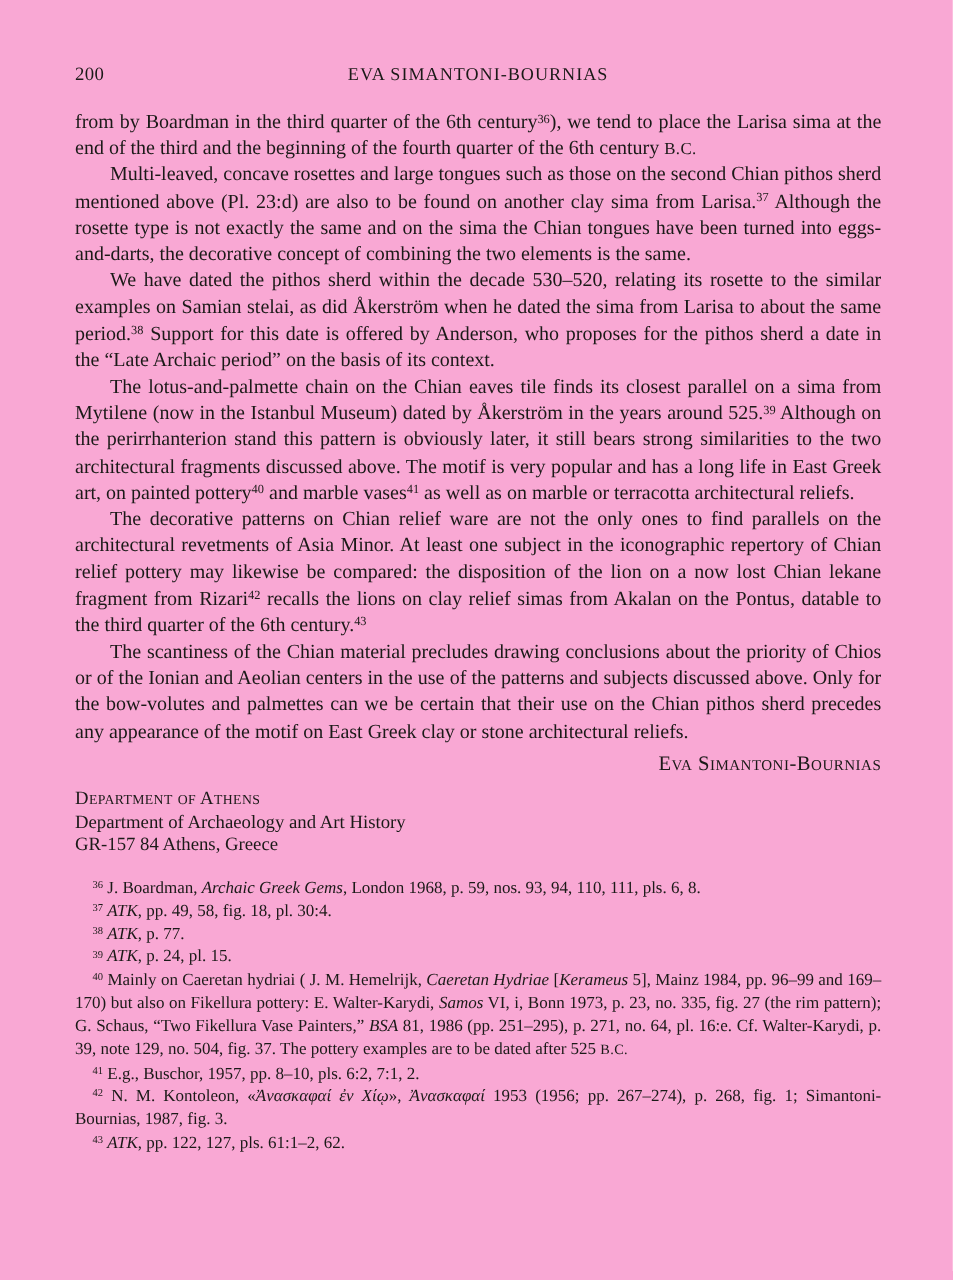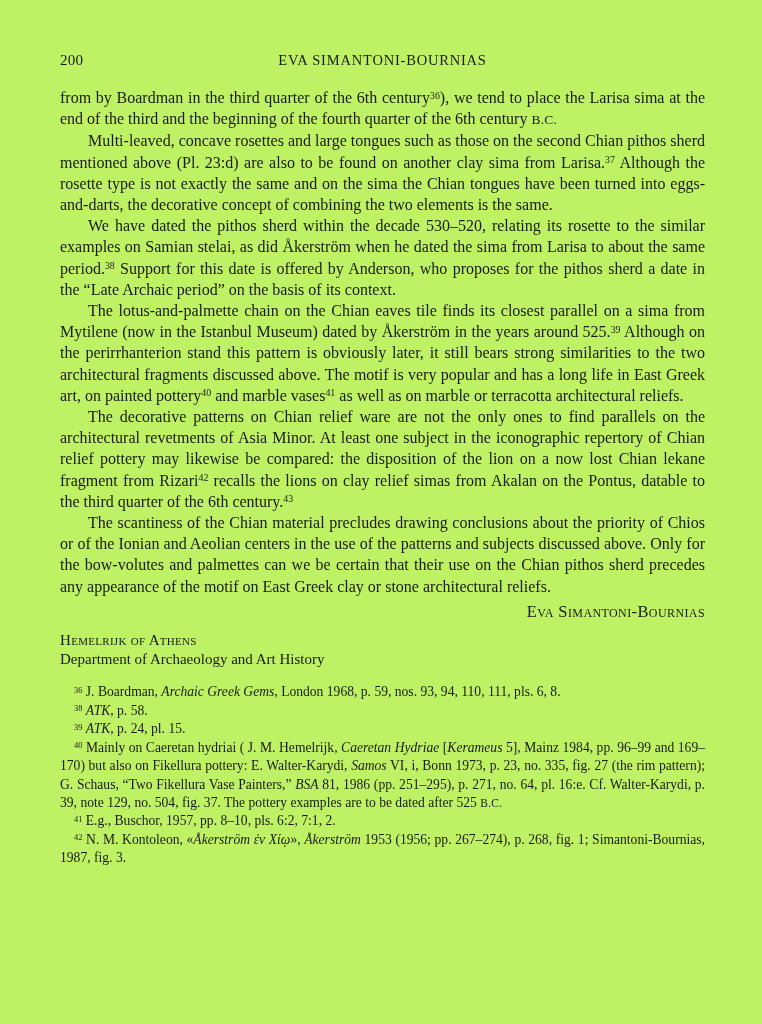--- a/index.html
+++ b/index.html
@@ -6,21 +6,21 @@
   body {
     width: 762px; height: 1024px;
     background: #ffffff;
     font-family: "Liberation Serif", "DejaVu Serif", serif;
     color: #1b1a18;
     -webkit-font-smoothing: antialiased;
   }
   .page {
     position: relative;
     width: 762px; height: 1024px;
-    background: #bef264;
+    background: #f9a8d4;
     overflow: hidden;
   }
   .content {
     position: absolute;
     left: 60px; top: 52px;
     width: 645px;
   }
   
   .running-head {
     position: relative;
@@ -98,27 +98,30 @@
       <p class="para indent"><span class="tx">Multi-leaved, concave rosettes and large tongues such as those on the second Chian pithos sherd mentioned above (Pl. 23:d) are also to be found on another clay sima from Larisa.</span><span class="sup">37</span><span class="tx"> Although the rosette type is not exactly the same and on the sima the Chian tongues have been turned into eggs-and-darts, the decorative concept of combining the two elements is the same.</span></p>
       <p class="para indent"><span class="tx">We have dated the pithos sherd within the decade 530–520, relating its rosette to the similar examples on Samian stelai, as did Åkerström when he dated the sima from Larisa to about the same period.</span><span class="sup">38</span><span class="tx"> Support for this date is offered by Anderson, who proposes for the pithos sherd a date in the “Late Archaic period” on the basis of its context.</span></p>
       <p class="para indent"><span class="tx">The lotus-and-palmette chain on the Chian eaves tile finds its closest parallel on a sima from Mytilene (now in the Istanbul Museum) dated by Åkerström in the years around 525.</span><span class="sup">39</span><span class="tx"> Although on the perirrhanterion stand this pattern is obviously later, it still bears strong similarities to the two architectural fragments discussed above. The motif is very popular and has a long life in East Greek art, on painted pottery</span><span class="sup">40</span><span class="tx"> and marble vases</span><span class="sup">41</span><span class="tx"> as well as on marble or terracotta architectural reliefs.</span></p>
       <p class="para indent"><span class="tx">The decorative patterns on Chian relief ware are not the only ones to find parallels on the architectural revetments of Asia Minor. At least one subject in the iconographic repertory of Chian relief pottery may likewise be compared: the disposition of the lion on a now lost Chian lekane fragment from Rizari</span><span class="sup">42</span><span class="tx"> recalls the lions on clay relief simas from Akalan on the Pontus, datable to the third quarter of the 6th century.</span><span class="sup">43</span></p>
       <p class="para indent"><span class="tx">The scantiness of the Chian material precludes drawing conclusions about the priority of Chios or of the Ionian and Aeolian centers in the use of the patterns and subjects discussed above. Only for the bow-volutes and palmettes can we be certain that their use on the Chian pithos sherd precedes any appearance of the motif on East Greek clay or stone architectural reliefs.</span></p>
     </div>
 
     <div class="signature">Eva Simantoni-Bournias</div>
 
     <div class="affiliation">
-      <div class="aff-line sc">Hemelrijk of Athens</div>
+      <div class="aff-line sc">Department of Athens</div>
       <div class="aff-line">Department of Archaeology and Art History</div>
+      <div class="aff-line">GR-157 84 Athens, Greece</div>
     </div>
 
     <div class="footnotes">
       <p class="fn"><span class="sup">36</span><span class="tx"> J. Boardman, </span><span class="it">Archaic Greek Gems</span><span class="tx">, London 1968, p. 59, nos. 93, 94, 110, 111, pls. 6, 8.</span></p>
-      <p class="fn"><span class="sup">38</span><span class="tx"> </span><span class="it">ATK</span><span class="tx">, p. 58.</span></p>
+      <p class="fn"><span class="sup">37</span><span class="tx"> </span><span class="it">ATK</span><span class="tx">, pp. 49, 58, fig. 18, pl. 30:4.</span></p>
+      <p class="fn"><span class="sup">38</span><span class="tx"> </span><span class="it">ATK</span><span class="tx">, p. 77.</span></p>
       <p class="fn"><span class="sup">39</span><span class="tx"> </span><span class="it">ATK</span><span class="tx">, p. 24, pl. 15.</span></p>
       <p class="fn"><span class="sup">40</span><span class="tx"> Mainly on Caeretan hydriai ( J. M. Hemelrijk, </span><span class="it">Caeretan Hydriae</span><span class="tx"> [</span><span class="it">Kerameus</span><span class="tx"> 5], Mainz 1984, pp. 96–99 and 169–170) but also on Fikellura pottery: E. Walter-Karydi, </span><span class="it">Samos</span><span class="tx"> VI, i, Bonn 1973, p. 23, no. 335, fig. 27 (the rim pattern); G. Schaus, “Two Fikellura Vase Painters,” </span><span class="it">BSA</span><span class="tx"> 81, 1986 (pp. 251–295), p. 271, no. 64, pl. 16:e. Cf. Walter-Karydi, p. 39, note 129, no. 504, fig. 37. The pottery examples are to be dated after 525 </span><span class="bc">B.C.</span></p>
       <p class="fn"><span class="sup">41</span><span class="tx"> E.g., Buschor, 1957, pp. 8–10, pls. 6:2, 7:1, 2.</span></p>
-      <p class="fn"><span class="sup">42</span><span class="tx"> N. M. Kontoleon, «</span><span class="it">Åkerström ἐν Χίῳ</span><span class="tx">», </span><span class="it">Åkerström</span><span class="tx"> 1953 (1956; pp. 267–274), p. 268, fig. 1; Simantoni-Bournias, 1987, fig. 3.</span></p>
+      <p class="fn"><span class="sup">42</span><span class="tx"> N. M. Kontoleon, «</span><span class="it">Ἀνασκαφαί ἐν Χίῳ</span><span class="tx">», </span><span class="it">Ἀνασκαφαί</span><span class="tx"> 1953 (1956; pp. 267–274), p. 268, fig. 1; Simantoni-Bournias, 1987, fig. 3.</span></p>
+      <p class="fn"><span class="sup">43</span><span class="tx"> </span><span class="it">ATK</span><span class="tx">, pp. 122, 127, pls. 61:1–2, 62.</span></p>
     </div>
 
   </div>
 </div>
 
 </body></html>

